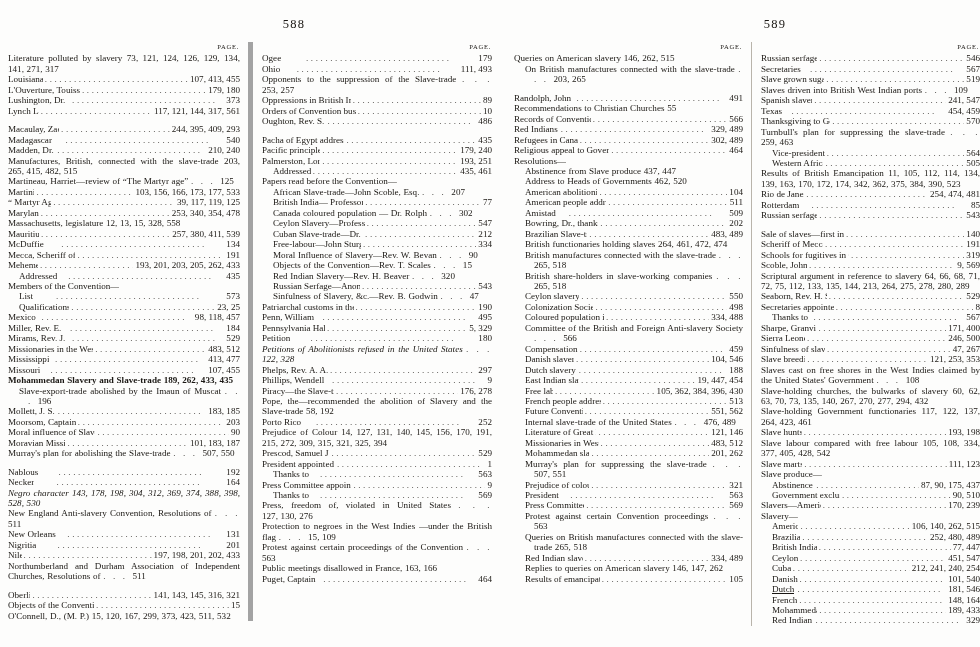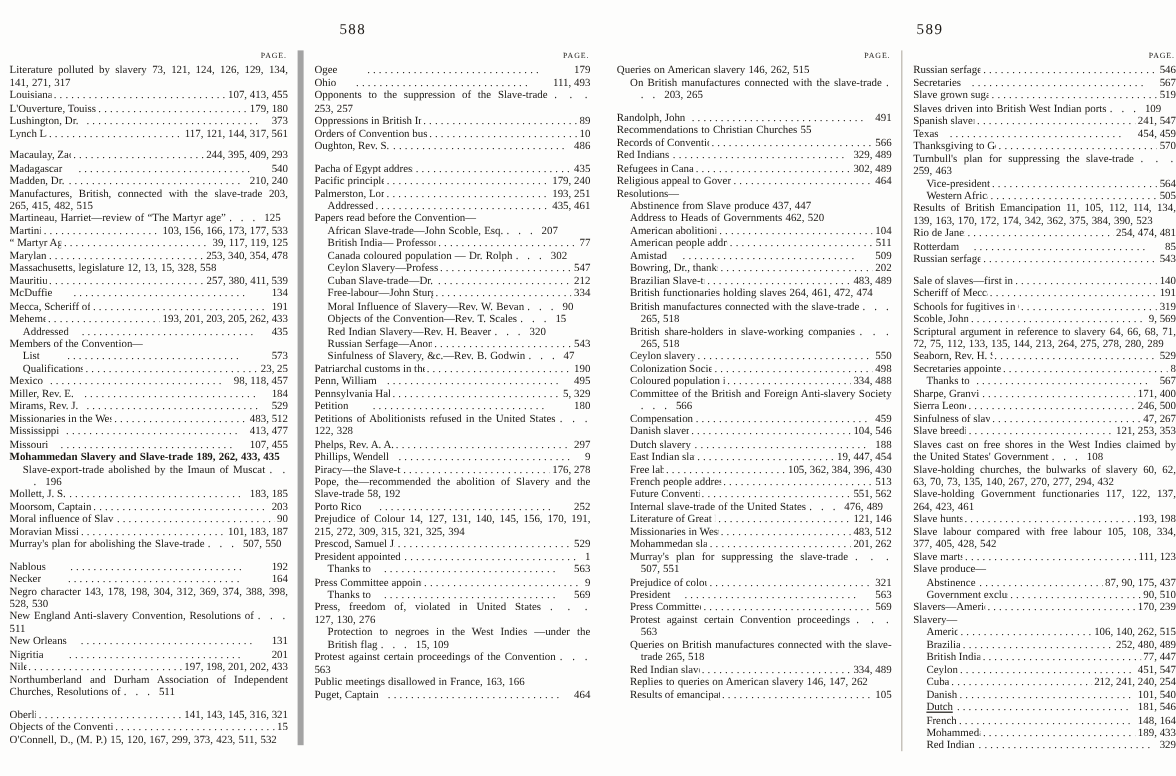--- a/index.html
+++ b/index.html
@@ -345,21 +345,21 @@
               </div>
             </div>
             <div class="entry">
               <div class="ln">
                 <span class="t">Necker</span>
                 <span class="dots">..............................</span>
                 <span class="n">164</span>
               </div>
             </div>
             <div class="entry">
-              <div class="flow" style="text-indent: 0px;">Negro character 143, 178, 198, 304, 312, 369, 374, 388, 398, 528, 530</div>
+              <div class="flow" style="text-indent: 0px; font-style: italic;">Negro character 143, 178, 198, 304, 312, 369, 374, 388, 398, 528, 530</div>
             </div>
             <div class="entry">
               <div class="flow" style="text-indent: 0px;">New England Anti-slavery Convention, Resolutions of <span class="inlinedots" style="letter-spacing: 2.4px;">  .    .    .  </span><span class="n">511</span></div>
             </div>
             <div class="entry">
               <div class="ln">
                 <span class="t">New Orleans</span>
                 <span class="dots">..............................</span>
                 <span class="n">131</span>
               </div>
@@ -549,21 +549,21 @@
               </div>
             </div>
             <div class="entry">
               <div class="ln">
                 <span class="t">Petition</span>
                 <span class="dots">..............................</span>
                 <span class="n">180</span>
               </div>
             </div>
             <div class="entry">
-              <div class="flow" style="text-indent: 0px;">Petitions of Abolitionists refused in the United States <span class="inlinedots" style="letter-spacing: 2.4px;">  .    .    .  </span><span class="n">122, 328</span></div>
+              <div class="flow" style="text-indent: 0px; font-style: italic;">Petitions of Abolitionists refused in the United States <span class="inlinedots" style="letter-spacing: 2.4px;">  .    .    .  </span><span class="n">122, 328</span></div>
             </div>
             <div class="entry">
               <div class="ln">
                 <span class="t">Phelps, Rev. A. A.</span>
                 <span class="dots">..............................</span>
                 <span class="n">297</span>
               </div>
             </div>
             <div class="entry">
               <div class="ln">
@@ -624,21 +624,21 @@
               <div class="ln">
                 <span class="t" style="padding-left: 11px;">Thanks to</span>
                 <span class="dots">..............................</span>
                 <span class="n">569</span>
               </div>
             </div>
             <div class="entry">
               <div class="flow" style="text-indent: 0px;">Press, freedom of, violated in United States <span class="inlinedots" style="letter-spacing: 2.4px;">  .    .    .  </span><span class="n">127, 130, 276</span></div>
             </div>
             <div class="entry">
-              <div class="flow" style="text-indent: 0px; margin-left: 11px;">Protection to negroes in the West Indies —under the British flag <span class="inlinedots" style="letter-spacing: 2.4px;">  .    .    .  </span><span class="n">15, 109</span></div>
+              <div class="flow" style="text-indent: 0px;">Protection to negroes in the West Indies —under the British flag <span class="inlinedots" style="letter-spacing: 2.4px;">  .    .    .  </span><span class="n">15, 109</span></div>
             </div>
             <div class="entry">
               <div class="flow" style="text-indent: 0px;">Protest against certain proceedings of the Convention <span class="inlinedots" style="letter-spacing: 2.4px;">  .    .    .  </span><span class="n">563</span></div>
             </div>
             <div class="entry">
               <div class="flow" style="text-indent: 0px;">Public meetings disallowed in France, 163, 166</div>
             </div>
             <div class="entry">
               <div class="ln">
                 <span class="t">Puget, Captain</span>

